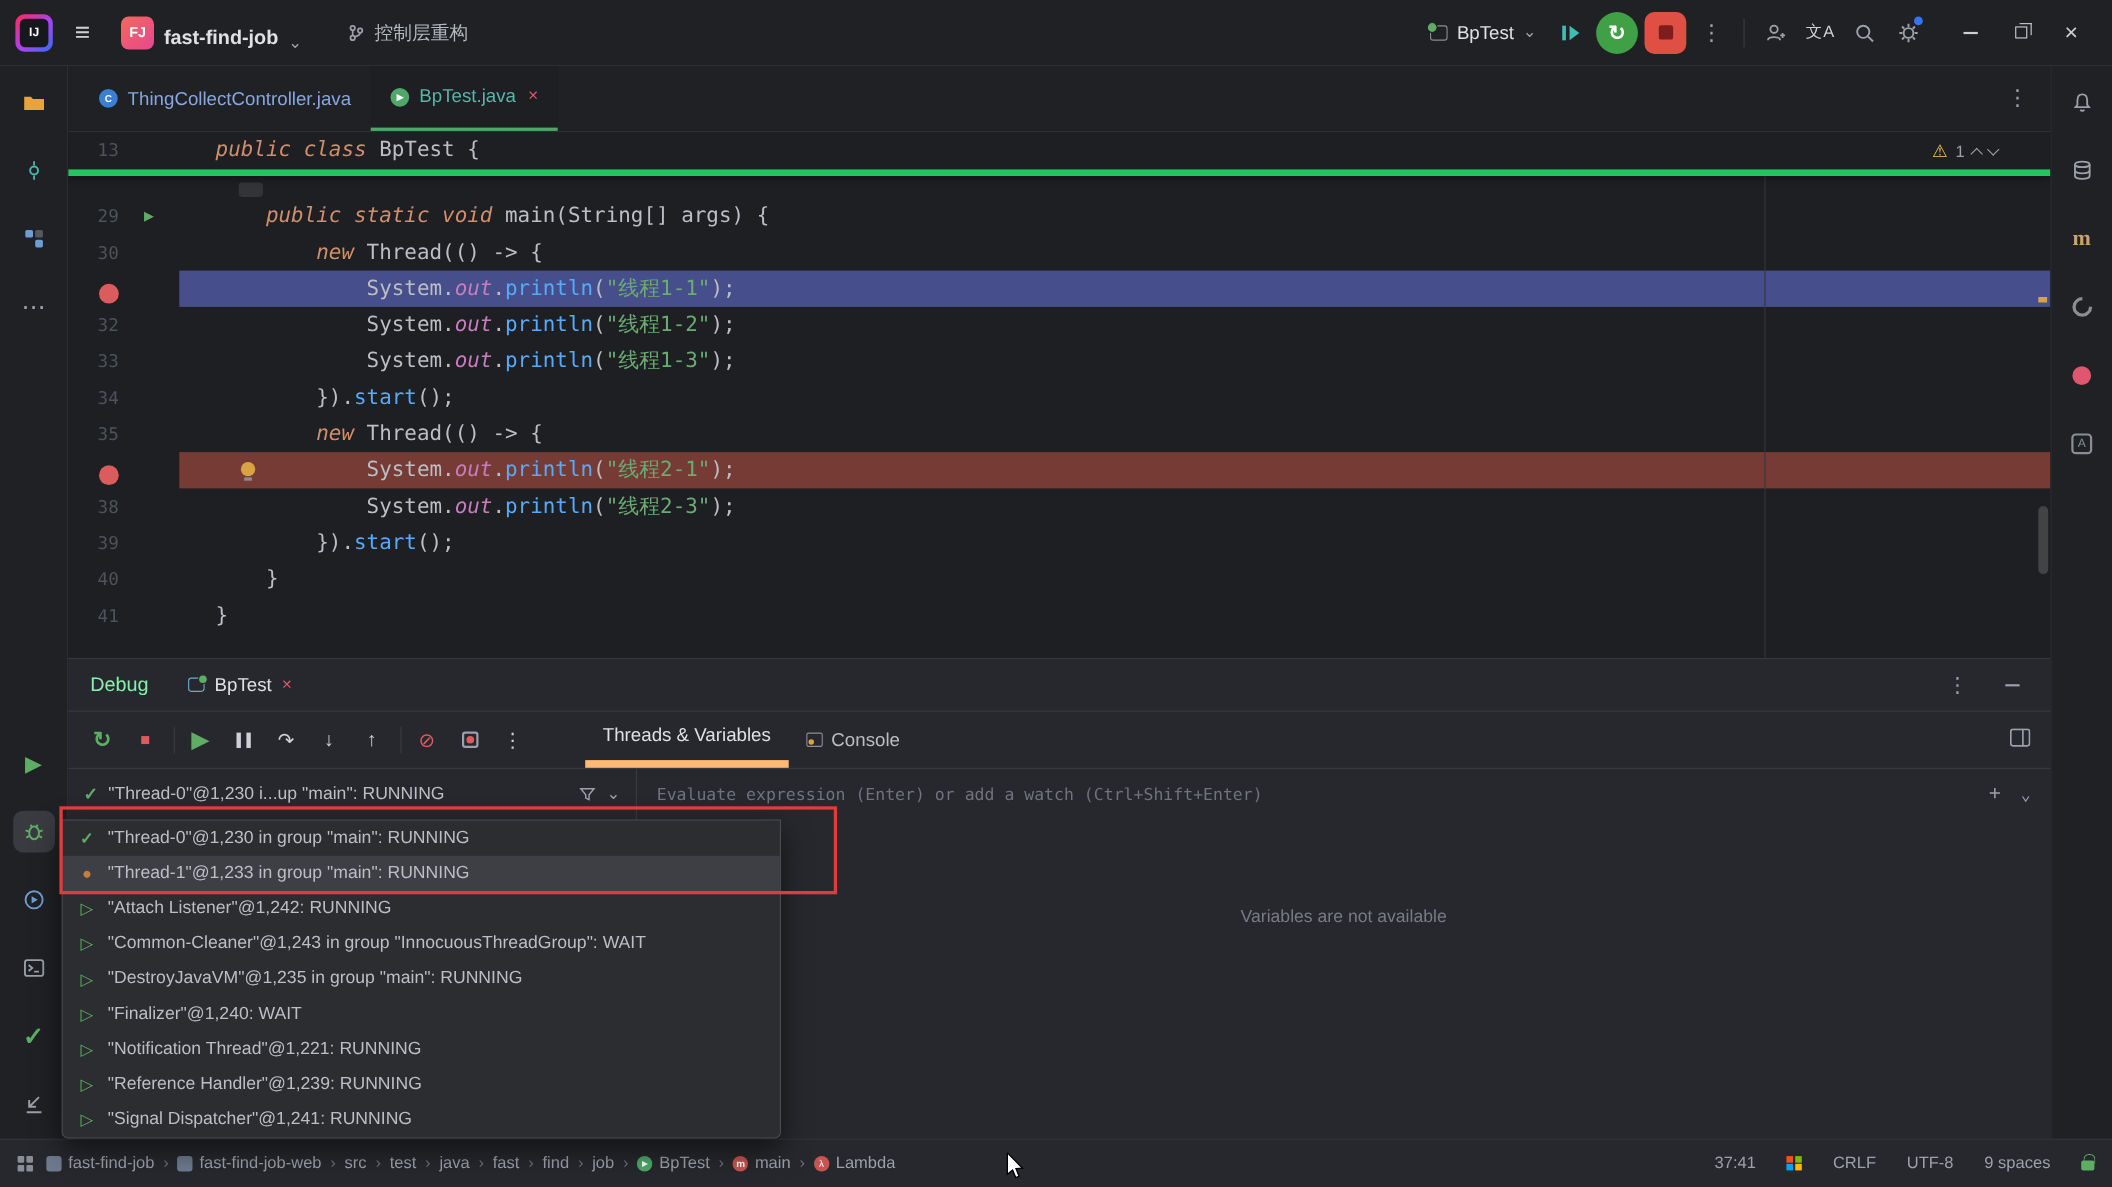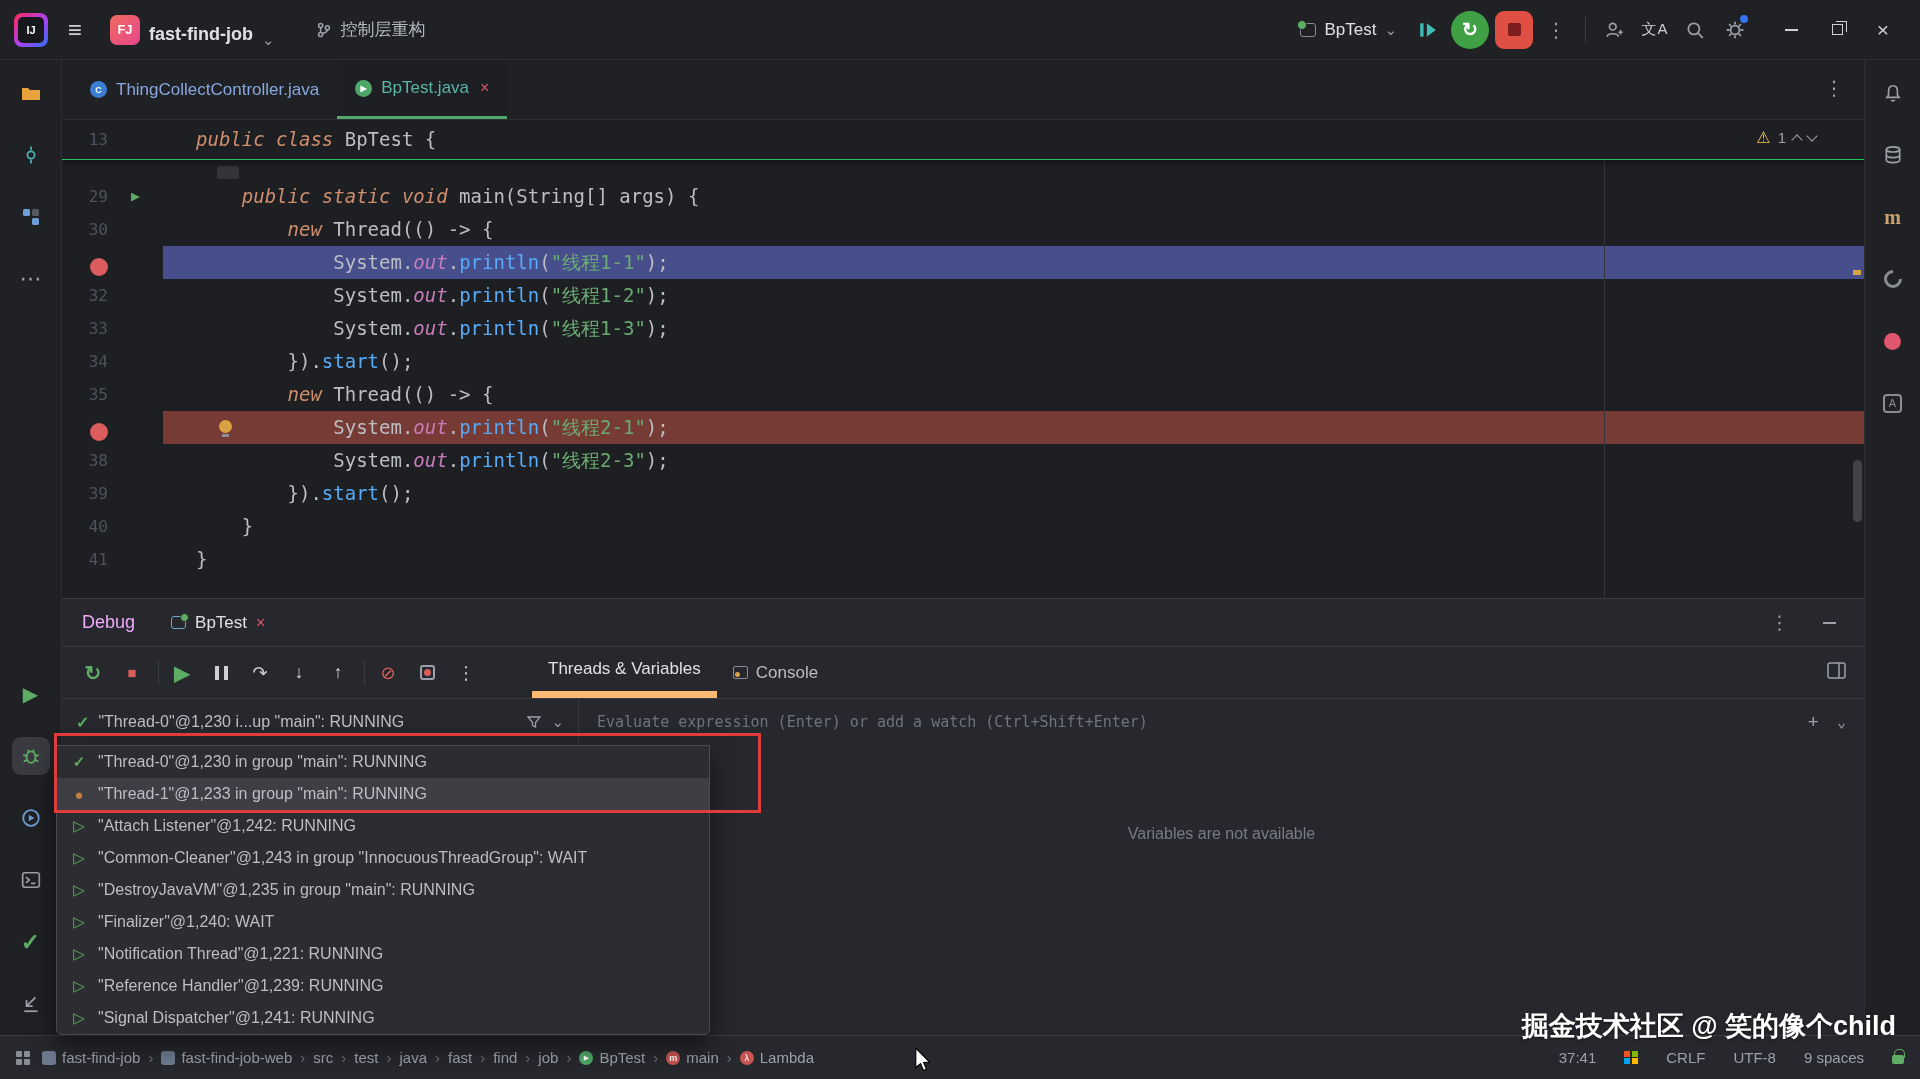--- a/index.html
+++ b/index.html
@@ -61,21 +61,21 @@
 .etab-label.t1{color:#88a7e0}
 .etab-label.t2{color:#58b5a8}
 .tab-ic{width:17px;height:17px;border-radius:50%;color:#fff;font-size:9px;display:flex;align-items:center;justify-content:center;font-weight:bold}
 .tab-ic-class{background:#3b7fd4}
 .tab-ic-run{background:#4fa869;font-size:8px}
 .etab-close{color:#e0566e;font-size:16px;margin-left:2px}
 .tab-more{position:absolute;right:20px;top:16px;font-size:20px;color:#9da0a8}
 
 
 .editor{height:478px;background:#1e1f22;position:relative;overflow:hidden;font-family:"DejaVu Sans Mono","Liberation Mono",monospace}
-.sticky{height:40px;display:flex;align-items:center;border-bottom:1px solid #22c55e;box-shadow:0 3px 6px rgba(0,0,0,.35);position:relative;z-index:5;background:#1e1f22}
+.sticky{height:40px;display:flex;align-items:flex-start;border-bottom:6px solid #22c55e;box-shadow:0 3px 6px rgba(0,0,0,.35);position:relative;z-index:5;background:#1e1f22}
 .gut{width:101px;display:flex;flex:0 0 auto}
 .lnum{width:46px;text-align:right;color:#4d535c;font-size:16px;line-height:33px}
 .gic{width:55px;display:flex;align-items:center;justify-content:center}
 .ctext{flex:1;white-space:pre;font-size:19px;line-height:33px;position:relative;padding-left:33px}
 .cl{display:flex;height:33px}
 #code-lines{padding-top:20px}
 .tk-kw{color:#cf8e6d;font-style:italic}
 .tk-pl{color:#bcbec4}
 .tk-str{color:#6aab73}
 .tk-fld{color:#c77dbb;font-style:italic}
@@ -93,21 +93,21 @@
 .cv-up{transform:rotate(-135deg);margin-top:4px}
 .cv-down{transform:rotate(45deg);margin-bottom:4px}
 .fold-hint{position:absolute;left:155px;top:46px;width:22px;height:13px;border-radius:3px;background:rgba(158,164,172,.16)}
 .guide{position:absolute;left:1542px;top:40px;bottom:0;width:1px;background:#34363b}
 .stripe-mark{position:absolute;right:3px;top:150px;width:8px;height:5px;background:#d9a343;z-index:6}
 .scroll-thumb{position:absolute;right:2px;top:340px;width:9px;height:62px;border-radius:5px;background:rgba(255,255,255,.16);z-index:6}
 
 
 .debug{height:437px;background:#26282d;display:flex;flex-direction:column;border-top:1px solid #393b40}
 .dbg-header{height:48px;display:flex;align-items:center;border-bottom:1px solid #393b40;padding:0 20px;position:relative}
-.dbg-title{color:#f0abfc;font-size:18px}
+.dbg-title{color:#86efac;font-size:18px}
 .sess-tab{display:flex;align-items:center;gap:9px;margin-left:36px;color:#dfe1e5;font-size:17px}
 .sess-ic{width:15px;height:13px;border:1.6px solid #6fa8c9;border-radius:3px;position:relative}
 .sess-ic::after{content:"";position:absolute;top:-4px;right:-4px;width:7px;height:7px;border-radius:50%;background:#5fad65;border:1.5px solid #26282d}
 .sess-close{color:#e0566e;font-size:16px}
 .dbg-hdr-right{position:absolute;right:28px;display:flex;gap:34px;align-items:center;color:#9da0a8}
 .hide-bar{width:13px;height:2px;background:#9da0a8;display:block}
 .dbg-toolbar{height:52px;display:flex;align-items:center;border-bottom:1px solid #393b40;padding-left:18px;position:relative}
 .tbi{width:26px;height:26px;display:flex;align-items:center;justify-content:center;margin-right:13px;font-size:18px;color:#ced0d6;border-radius:6px}
 .tbi.green{color:#5fad65;font-size:20px;font-weight:bold}
 .tbi.red{color:#db5c5c}
@@ -640,18 +640,17 @@
         <span class="trow-label">"Reference Handler"@1,239: RUNNING</span>
       </div>
       <div class="trow">
         <span class="ti ti-play">▷</span>
         <span class="trow-label">"Signal Dispatcher"@1,241: RUNNING</span>
       </div>
     </div>
 
   <div class="annotation"></div>
 
-  <div class="watermark">掘金技术社区 @ 笑的像个child</div>
 
   <svg class="cursor" width="18" height="26" viewBox="0 0 12 18">
     <path d="M1 0 L1 13.5 L4.3 10.8 L6.3 15.6 L8.4 14.7 L6.4 10 L10.5 9.7 Z" fill="#fff" stroke="#000" stroke-width="0.8"></path>
   </svg>
 </div>
 
 </body></html>

